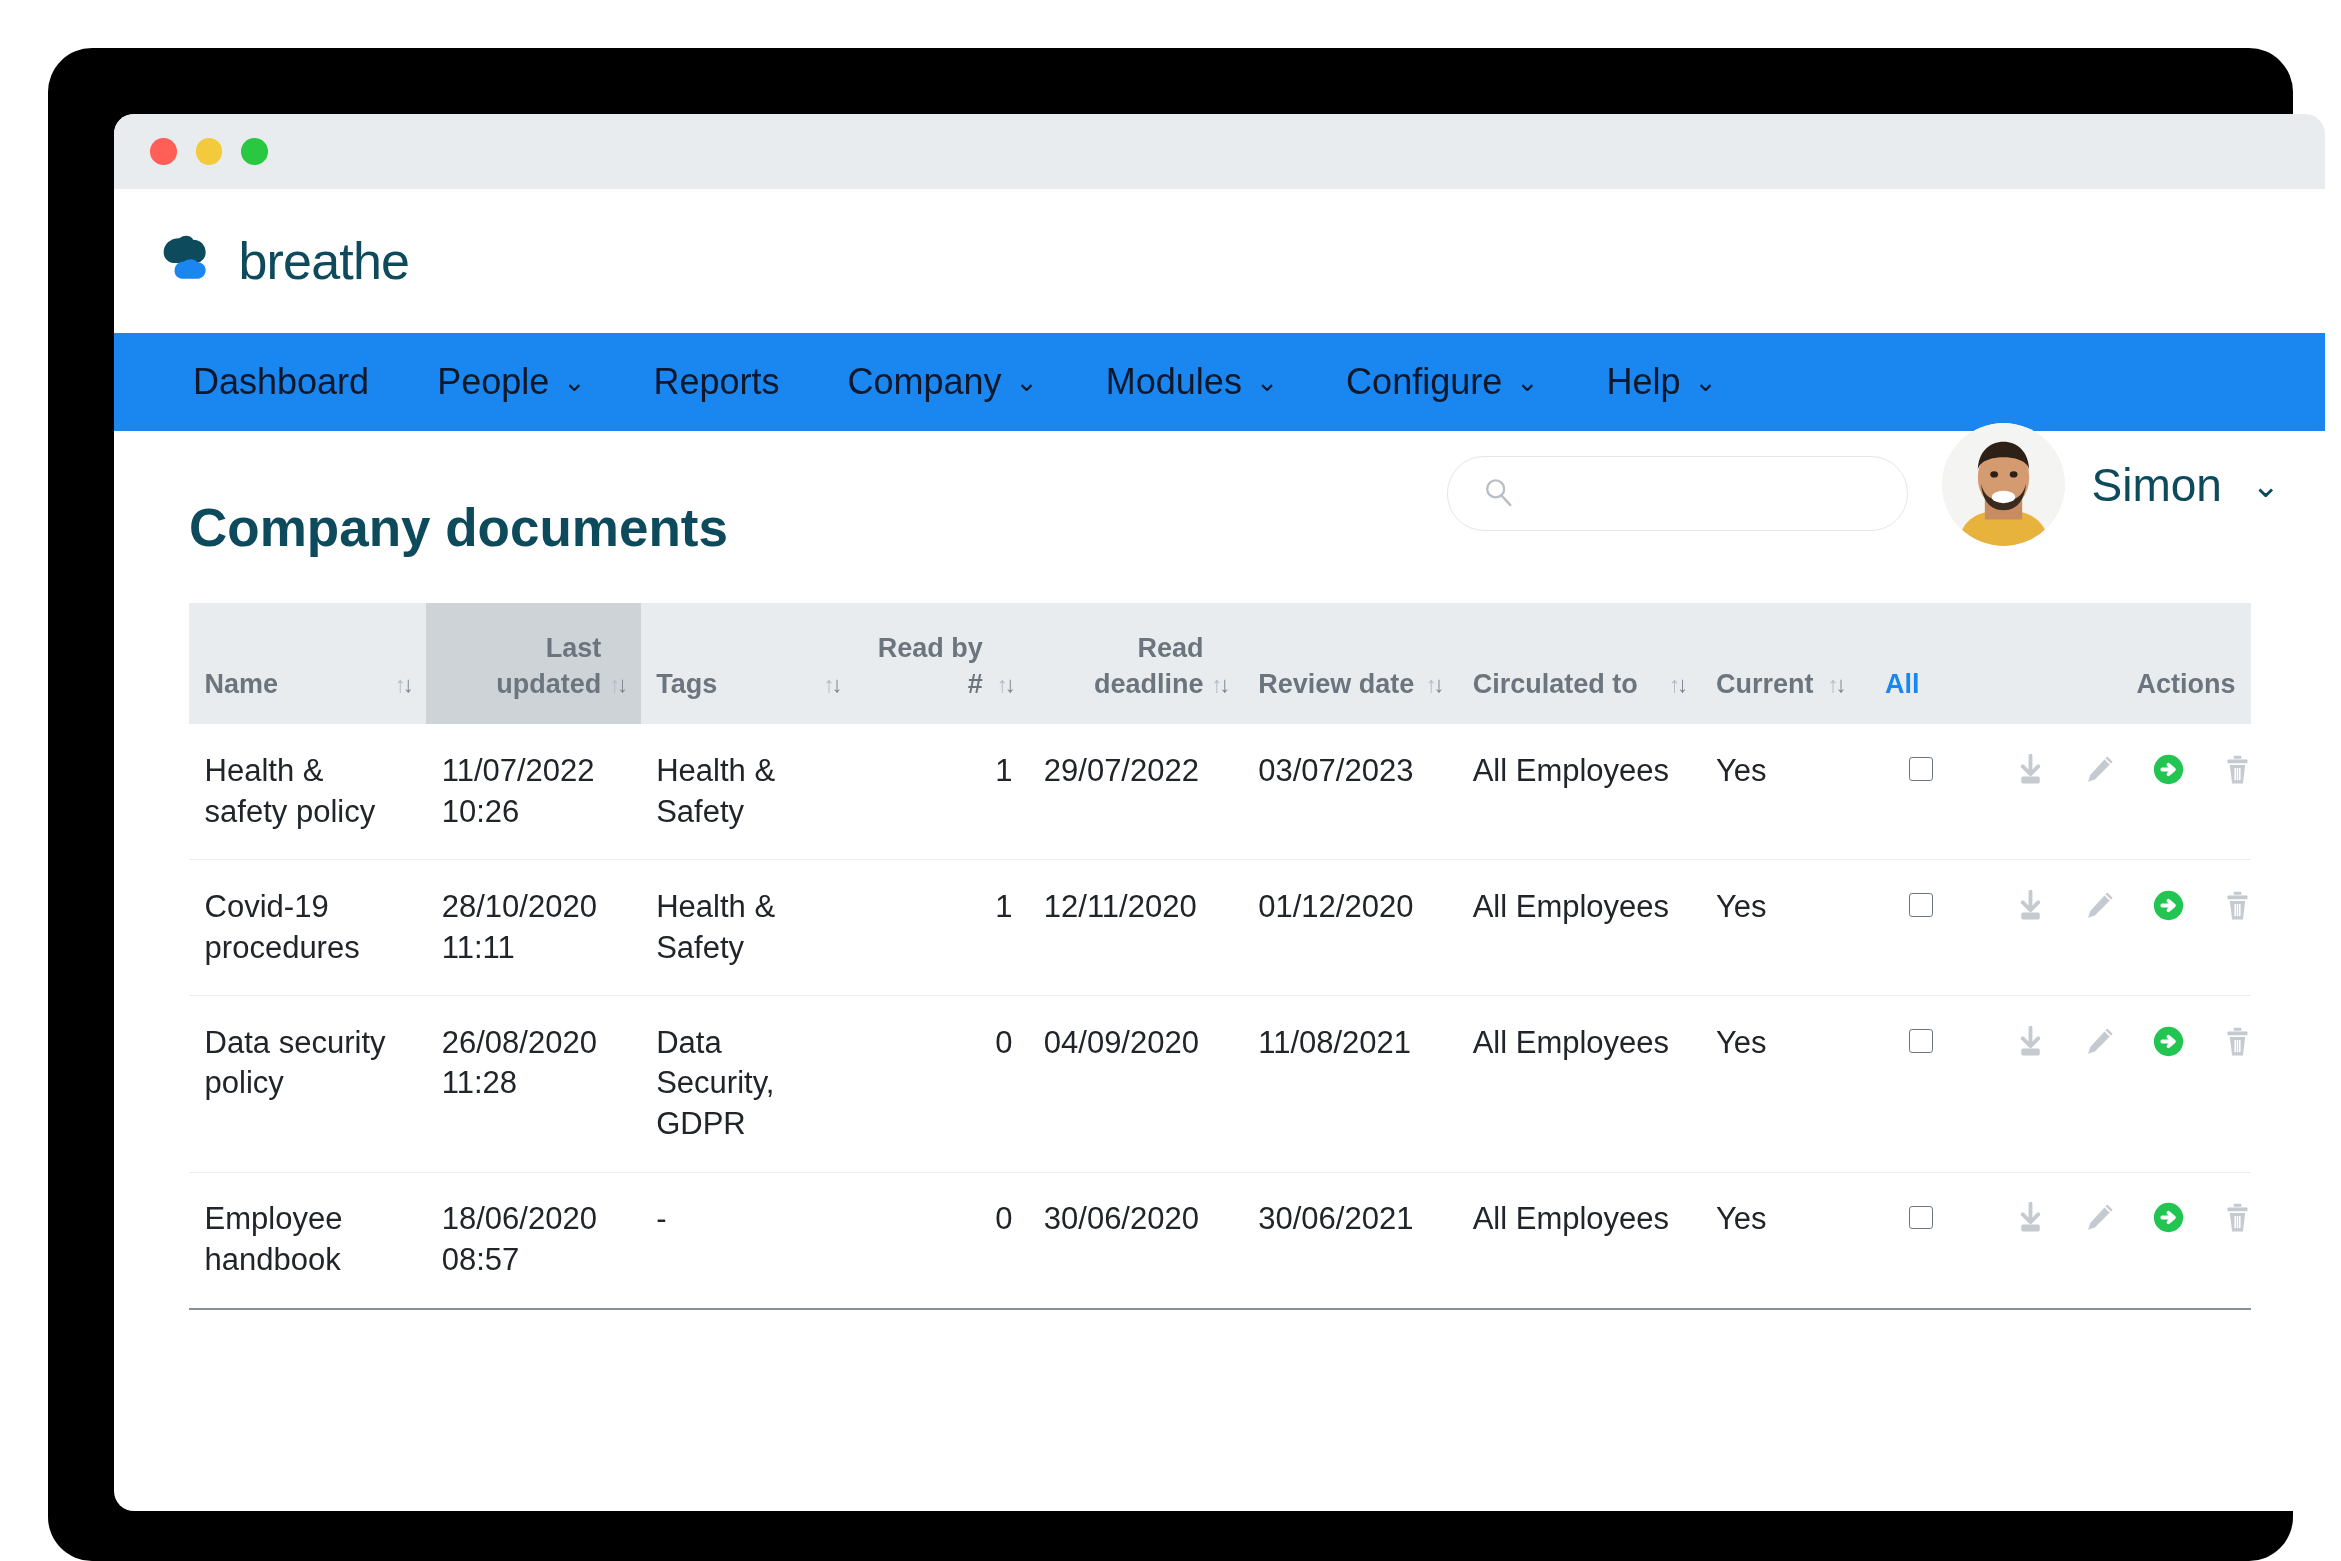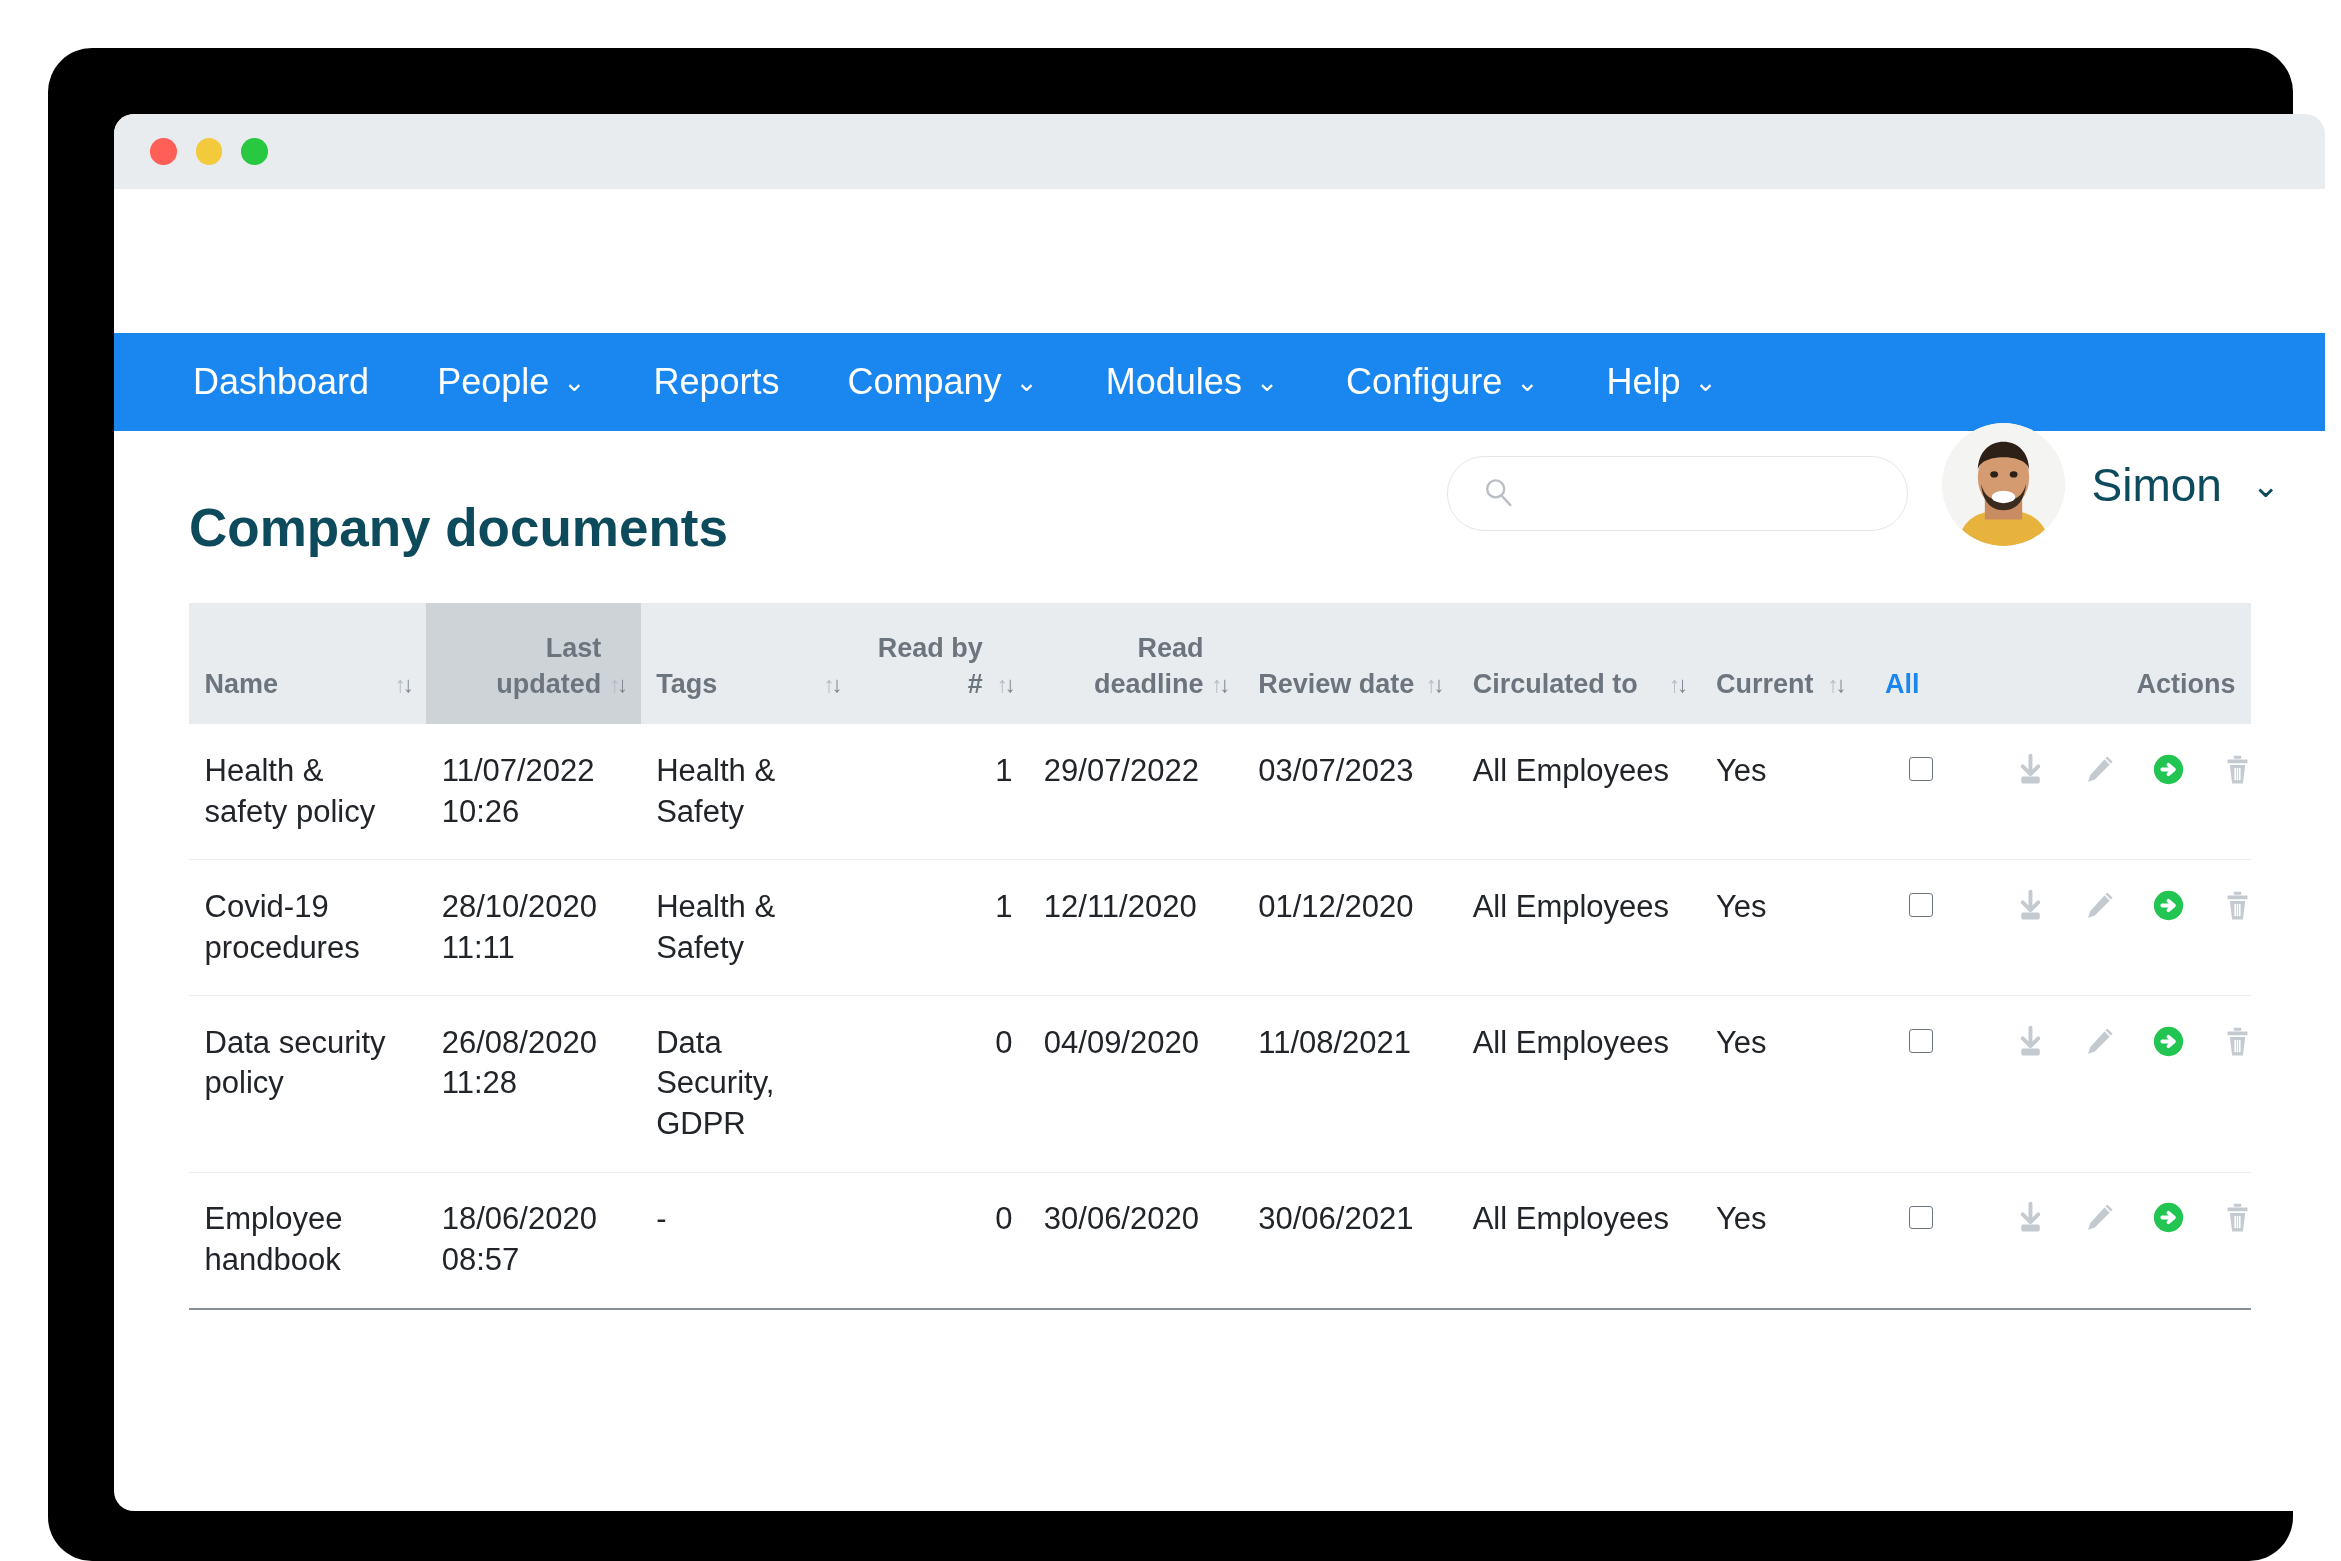--- a/index.html
+++ b/index.html
@@ -139,21 +139,21 @@
   
   .navbar {
     background: #1a86f0;
     height: 98px;
     display: flex;
     align-items: center;
     padding-left: 45px;
     gap: 0;
   }
   .nav-item {
-    color: #ffffff;
+    color: #0f172a;
     font-size: 36px;
     padding: 0 34px;
     display: flex;
     align-items: center;
     gap: 14px;
     cursor: pointer;
     white-space: nowrap;
   }
   .nav-item .chev { font-size: 26.5px; }
 
@@ -270,20 +270,29 @@
 <div class="device-frame">
   <div class="device-screen">
 
     <div class="titlebar">
       <span class="dot red"></span>
       <span class="dot yellow"></span>
       <span class="dot green"></span>
     </div>
 
     <div class="app-header">
+      <div class="logo-wrap">
+        <span>
+          <svg width="70" height="56" viewBox="0 0 90 72">
+            <path d="M26 8 C14 8 6 16 6 26 C6 34 12 40 21 40 L46 40 C54 40 60 34 60 26 C60 17 53 10 44 10 C41 4 33 3 26 8 Z" fill="#0d4a5c"></path>
+            <path d="M32 38 C25 38 20 43 20 50 C20 56 25 60 31 60 L50 60 C56 60 60 55 60 49 C60 43 55 39 49 39 C46 34 38 34 32 38 Z" fill="#1a86f0"></path>
+          </svg>
+        </span>
+        <span class="logo-text">breathe</span>
+      </div>
 
 
       <div class="search-box">
         <span>
           <svg width="34" height="34" viewBox="0 0 44 44">
             <circle cx="19" cy="18" r="11" fill="none" stroke="#b9bec4" stroke-width="3"></circle>
             <line x1="27" y1="27" x2="38" y2="39" stroke="#b9bec4" stroke-width="3" stroke-linecap="round"></line>
           </svg>
         </span>
         <input class="search-input" value="" placeholder="" style="">

